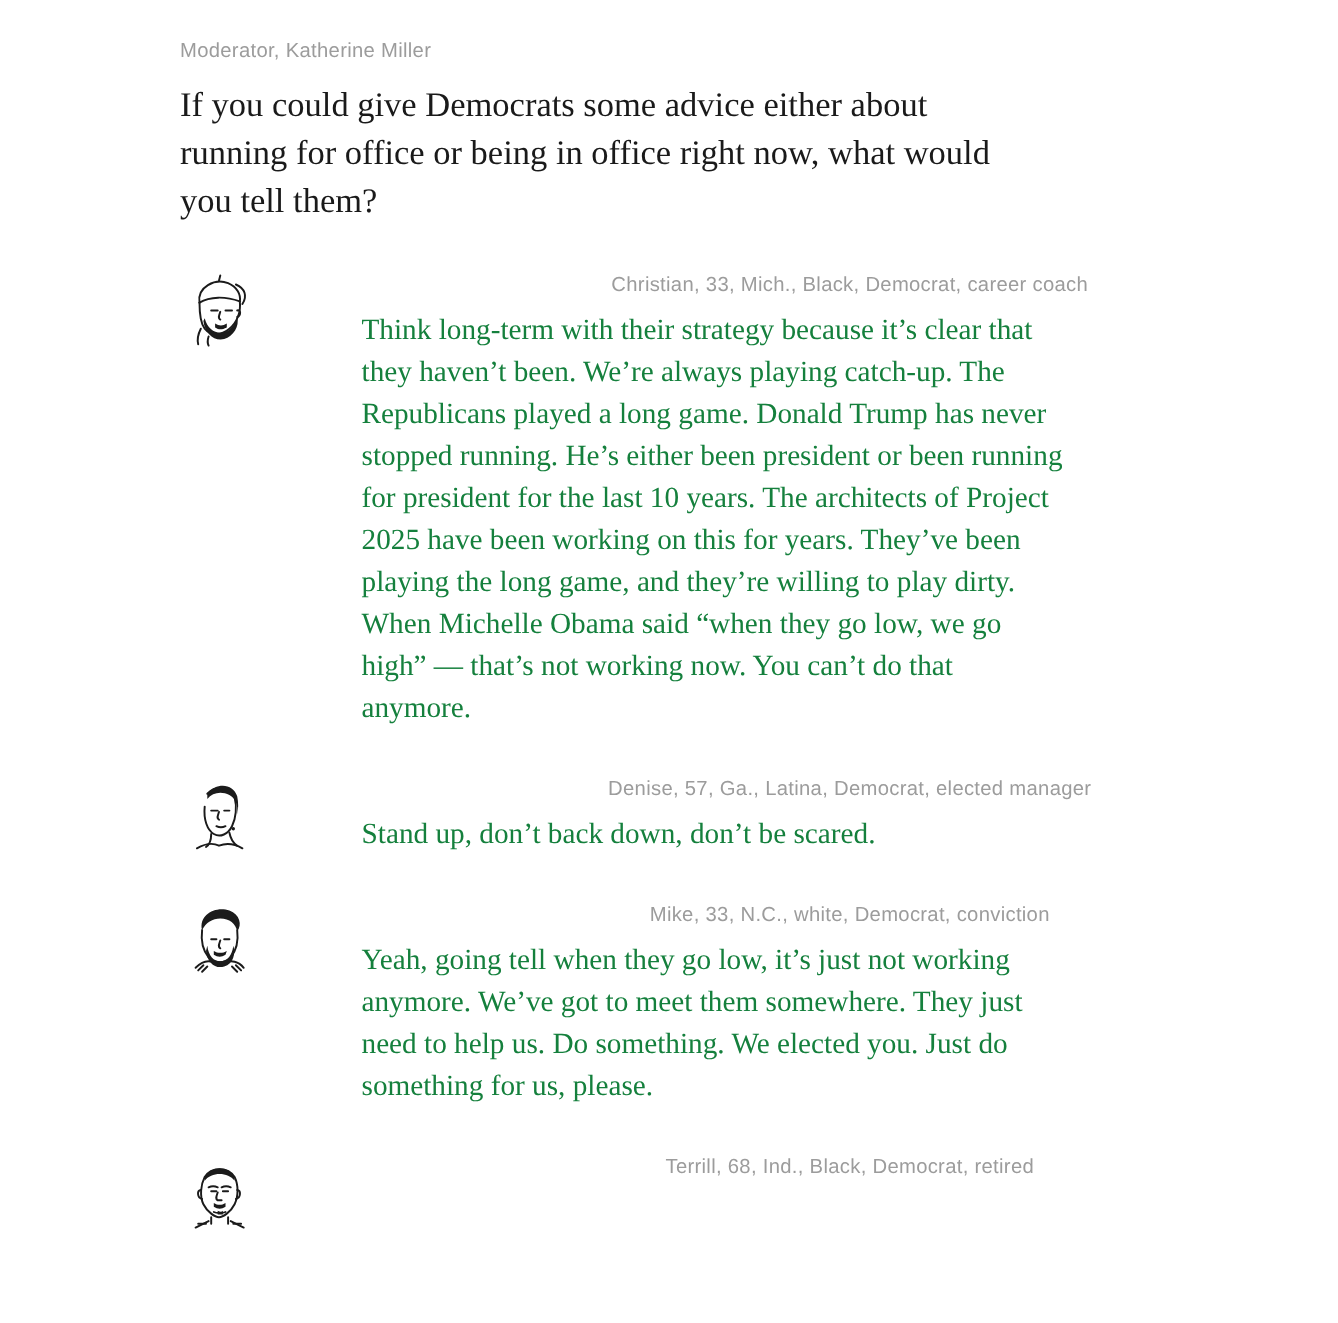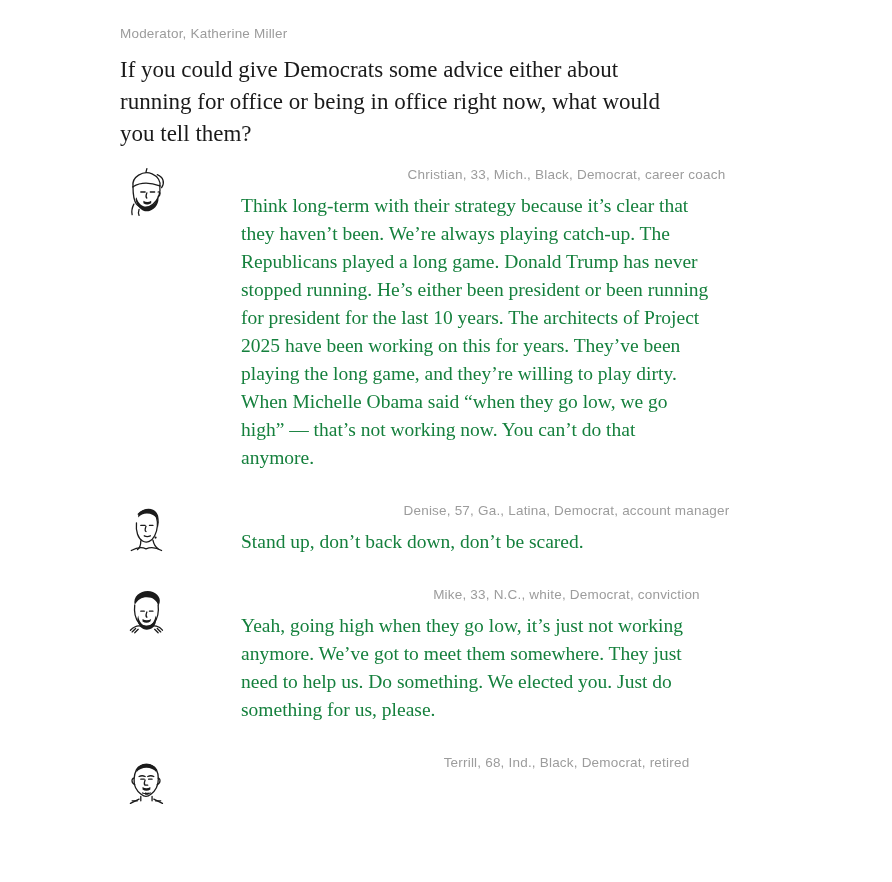--- a/index.html
+++ b/index.html
@@ -17,21 +17,21 @@
     padding: 26px 0 0 120px;
     font-family: "Liberation Serif", "DejaVu Serif", serif;
   }
   .moderator-label {
     font-family: "Liberation Sans", "DejaVu Sans", sans-serif;
     font-size: 13.5px;
     color: #9c9c9c;
     letter-spacing: 0.2px;
   }
   .question {
-    margin: 13px 0 13px 0;
+    margin: 13px 0 28px 0;
     max-width: 575px;
     font-size: 23px;
     line-height: 32px;
     font-weight: 500;
     color: #1a1a1a;
   }
   .response {
     display: flex;
     align-items: flex-start;
     margin-bottom: 27px;
@@ -106,21 +106,21 @@
           <path d="M28 39 C30 40 33 40 35 39"></path>
           <path d="M24 45 C24 50 23 53 20 55"></path>
           <path d="M38 44 C39 49 41 52 44 54"></path>
           <path d="M13 56 C20 52 26 52 30 54 C35 52 41 52 48 56"></path>
         </g>
         <path d="M21 14 C28 5 41 6 44 16 C45 21 45 26 44 30 C45 22 42 17 38 15 C32 12 25 13 21 18 Z" fill="#1b1b1b"></path>
         <circle cx="41" cy="41" r="1.3" fill="#1b1b1b"></circle>
       </svg>
     </div>
     <div class="response-body">
-      <div class="attribution">Denise, 57, Ga., Latina, Democrat, account manager</div>
+      <div class="attribution">Denise, 57, Ga., Latina, Democrat, elected manager</div>
       <p class="quote">Stand up, don’t back down, don’t be scared.</p>
     </div>
   </div>
 
   <div class="response">
     <div class="avatar">
       <svg viewBox="0 0 60 60" aria-hidden="true">
         <g fill="none" stroke="#1b1b1b" stroke-width="1.5" stroke-linecap="round">
           <path d="M17 22 C16 30 18 38 22 43 C27 48 34 48 39 43 C43 38 45 30 44 22"></path>
           <path d="M24 29 L28 29"></path>
@@ -130,21 +130,21 @@
           <path d="M35 47 C39 45 45 46 49 51"></path>
           <path d="M14 53 L18 49 M17 54 L21 50 M40 50 L44 54 M43 49 L47 53"></path>
         </g>
         <path d="M17 22 C14 10 28 3 38 7 C46 10 48 18 44 23 C43 17 38 13 31 13 C25 13 20 16 17 22 Z" fill="#1b1b1b"></path>
         <path d="M21 34 C22 42 26 46 31 46 C36 46 40 42 41 34 C43 40 41 48 34 50 C27 52 21 47 20 38 Z" fill="#1b1b1b"></path>
         <path d="M26 38 C29 40 33 40 36 38 L35 41 C32 43 29 43 26 41 Z" fill="#1b1b1b"></path>
       </svg>
     </div>
     <div class="response-body">
       <div class="attribution">Mike, 33, N.C., white, Democrat, conviction</div>
-      <p class="quote">Yeah, going high when they go low, it’s just not working anymore. We’ve got to meet them somewhere. They just need to help us. Do something. We elected you. Just do something for us, please.</p>
+      <p class="quote">Yeah, going tell when they go low, it’s just not working anymore. We’ve got to meet them somewhere. They just need to help us. Do something. We elected you. Just do something for us, please.</p>
     </div>
   </div>
 
   <div class="response">
     <div class="avatar">
       <svg viewBox="0 0 60 60" aria-hidden="true">
         <g fill="none" stroke="#1b1b1b" stroke-width="1.5" stroke-linecap="round">
           <path d="M19 18 C24 10 37 10 42 18 C45 24 45 33 42 39 C39 45 33 49 30 49 C27 49 21 45 18 39 C15 33 16 24 19 18"></path>
           <path d="M16 28 C13 28 13 34 17 35"></path>
           <path d="M44 28 C47 28 47 34 43 35"></path>

